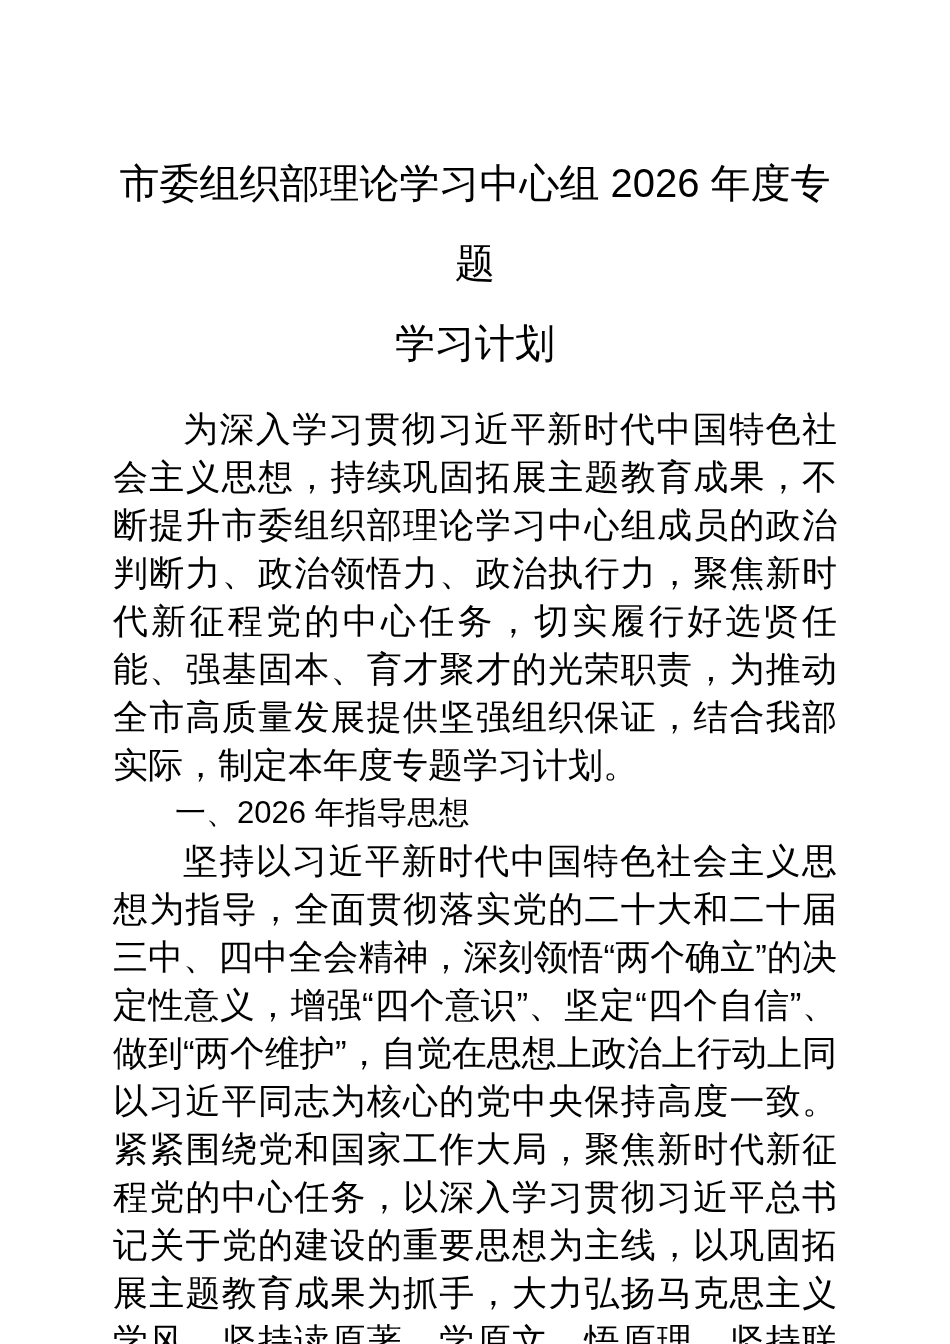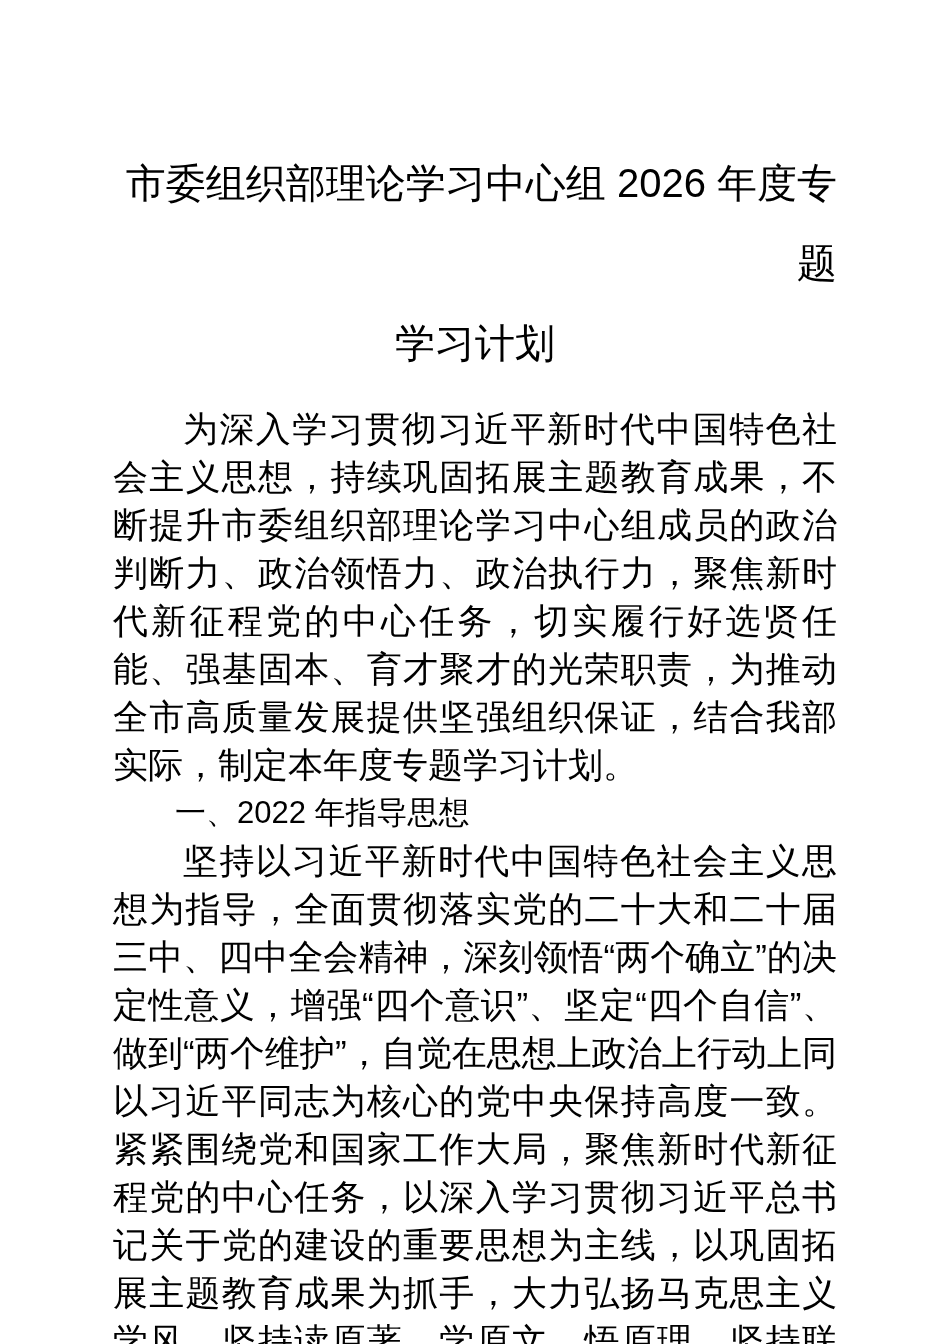--- a/index.html
+++ b/index.html
@@ -73,24 +73,24 @@
     word-break: break-all;
   }
 </style>
 </head>
 <body style="background: rgb(255, 255, 255); color: rgb(0, 0, 0);">
 
 <div class="page">
   <div class="content">
 
     <h1 class="doc-title">
-      <span style="display: block; text-align: right;">市委组织部理论学习中心组 2026 年度专题</span>
+      <span style="display: block;">市委组织部理论学习中心组 2026 年度专题</span>
       <span style="display: block;">学习计划</span>
     </h1>
 
     <p class="para first">为深入学习贯彻习近平新时代中国特色社会主义思想，持续巩固拓展主题教育成果，不断提升市委组织部理论学习中心组成员的政治判断力、政治领悟力、政治执行力，聚焦新时代新征程党的中心任务，切实履行好选贤任能、强基固本、育才聚才的光荣职责，为推动全市高质量发展提供坚强组织保证，结合我部实际，制定本年度专题学习计划。</p>
 
-    <h2 class="section-heading">一、2022 年指导思想</h2>
+    <h2 class="section-heading">一、2026 年指导思想</h2>
 
     <p class="para">坚持以习近平新时代中国特色社会主义思想为指导，全面贯彻落实党的二十大和二十届三中、四中全会精神，深刻领悟“两个确立”的决定性意义，增强“四个意识”、坚定“四个自信”、做到“两个维护”，自觉在思想上政治上行动上同以习近平同志为核心的党中央保持高度一致。紧紧围绕党和国家工作大局，聚焦新时代新征程党的中心任务，以深入学习贯彻习近平总书记关于党的建设的重要思想为主线，以巩固拓展主题教育成果为抓手，大力弘扬马克思主义学风，坚持读原著、学原文、悟原理，坚持联系实际、学以致用，着力在深化、内</p>
 
   </div>
 </div>
 
 </body></html>

